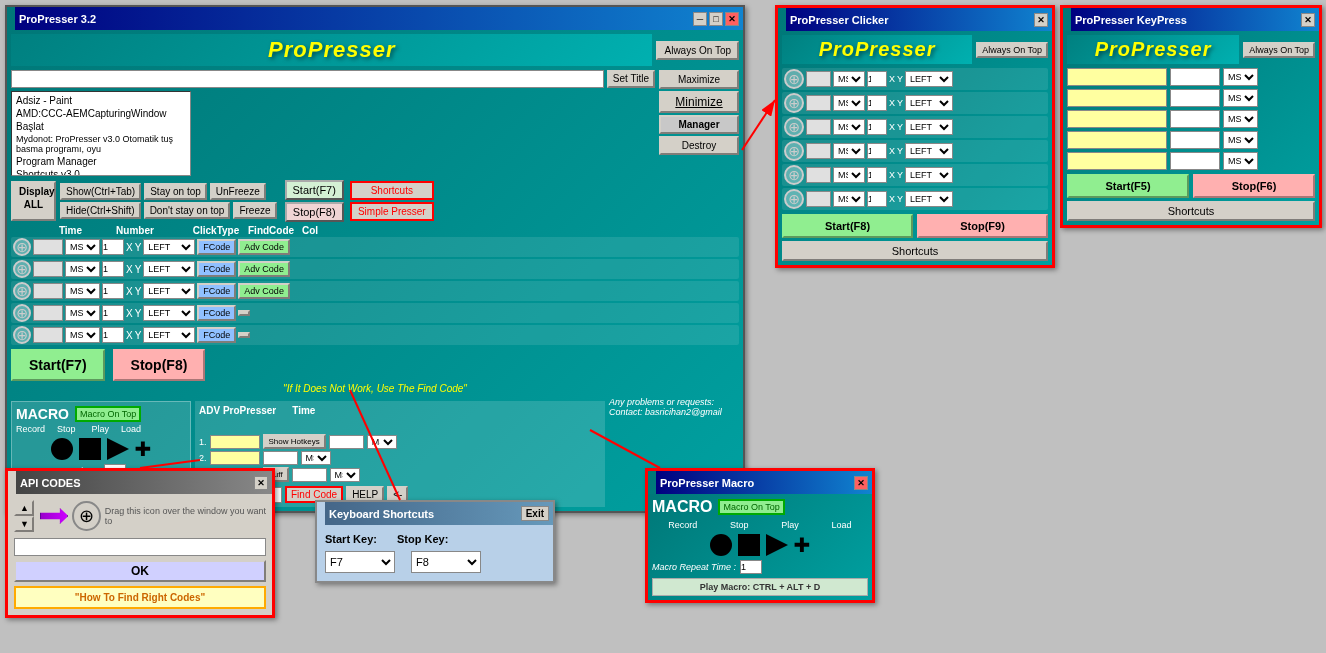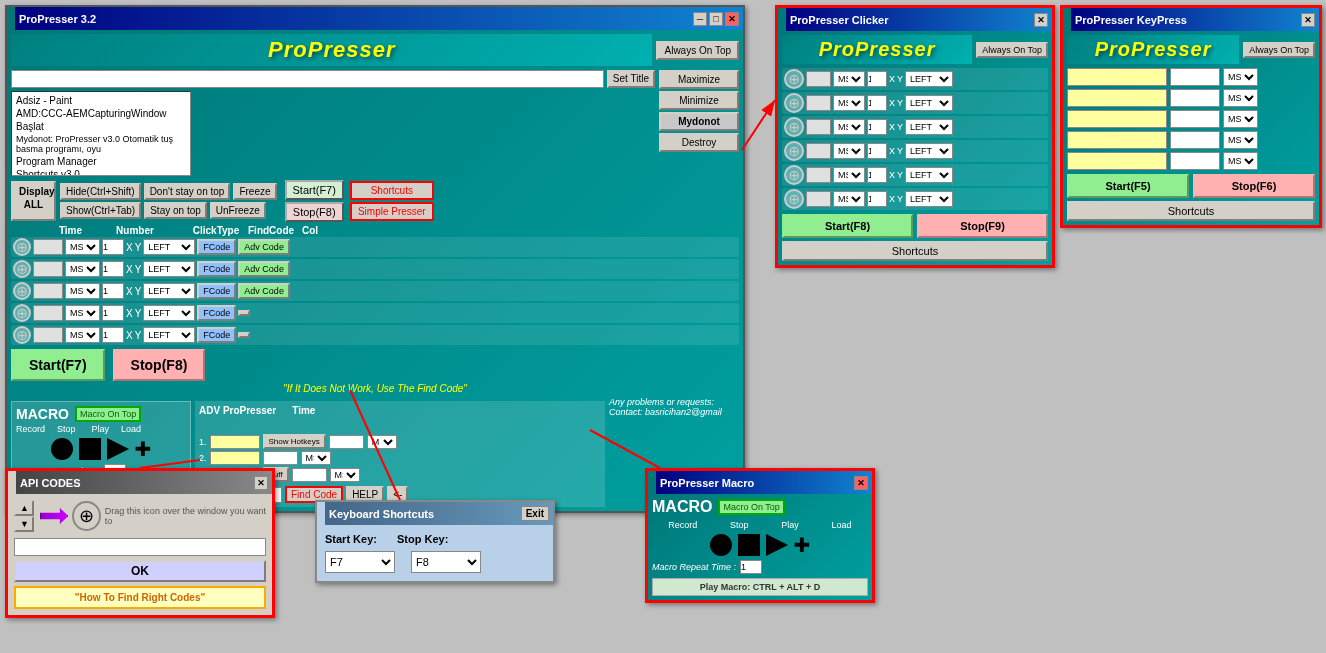--- a/index.html
+++ b/index.html
@@ -337,39 +337,39 @@
           <div>AMD:CCC-AEMCapturingWindow</div>
           <div>Başlat</div>
           <div style="font-size:9px;">Mydonot: ProPresser v3.0 Otomatik tuş basma programı, oyu</div>
           <div>Program Manager</div>
           <div>Shortcuts v3.0</div>
         </div>
       </div>
 
       <div style="display:flex; flex-direction:column; gap:2px; width:80px;">
         <div class="btn" style="font-size:10px;">Maximize</div>
-        <div class="btn" style="font-size:10px;">Minimize</div>
-        <div class="btn" style="font-size:10px; font-weight:bold; background:#c8c8c8;">Mydonot</div>
+        <div class="btn" style="font-size:12px;text-decoration:underline;">Minimize</div>
+        <div class="btn" style="font-size:10px; font-weight:bold; background:#c8c8c8;">Manager</div>
         <div class="btn" style="font-size:10px;">Destroy</div>
       </div>
     </div>
 
     <div style="display:flex; align-items:center; gap:4px; margin-bottom:3px;">
       <div class="btn" style="width:45px; height:40px; font-size:10px; font-weight:bold; line-height:1.3;">Display
 ALL</div>
       <div style="display:flex; flex-direction:column; gap:2px;">
         <div style="display:flex; gap:3px;">
+          <div class="btn btn-small">Show(Ctrl+Tab)</div>
+          <div class="btn btn-small">Stay on top</div>
+          <div class="btn btn-small">UnFreeze</div>
+        </div>
+        <div style="display:flex; gap:3px;">
           <div class="btn btn-small">Hide(Ctrl+Shift)</div>
           <div class="btn btn-small">Don't stay on top</div>
           <div class="btn btn-small">Freeze</div>
-        </div>
-        <div style="display:flex; gap:3px;">
-          <div class="btn btn-small">Show(Ctrl+Tab)</div>
-          <div class="btn btn-small">Stay on top</div>
-          <div class="btn btn-small">UnFreeze</div>
         </div>
       </div>
       <div style="display:flex; flex-direction:column; gap:2px; margin-left:4px;">
         <div class="btn" style="font-size:11px; background:#d4f0d4; border-color:#aaa;">Start(F7)</div>
         <div class="btn" style="font-size:11px; background:#f0d4d4; border-color:#aaa;">Stop(F8)</div>
       </div>
       <div style="display:flex; flex-direction:column; gap:2px; margin-left:2px;">
         <div class="btn btn-outline-red" style="font-size:10px;">Shortcuts</div>
         <div class="btn btn-outline-red" style="font-size:10px;">Simple Presser</div>
       </div>

